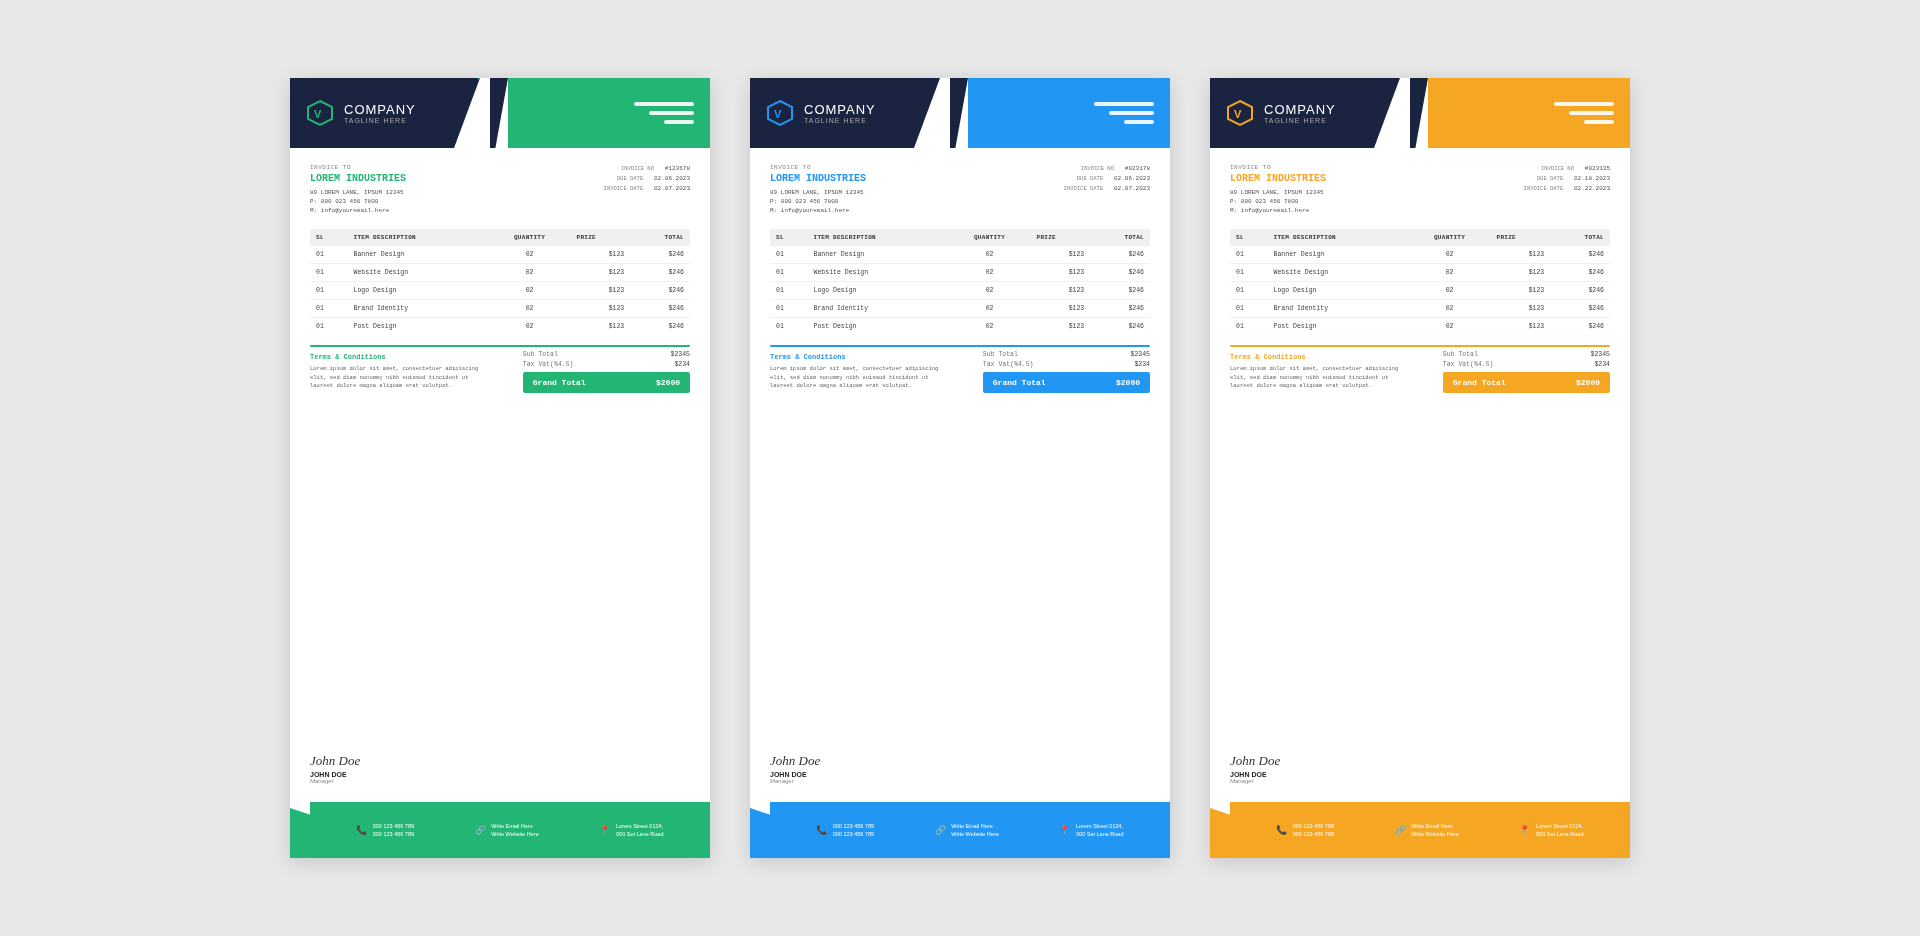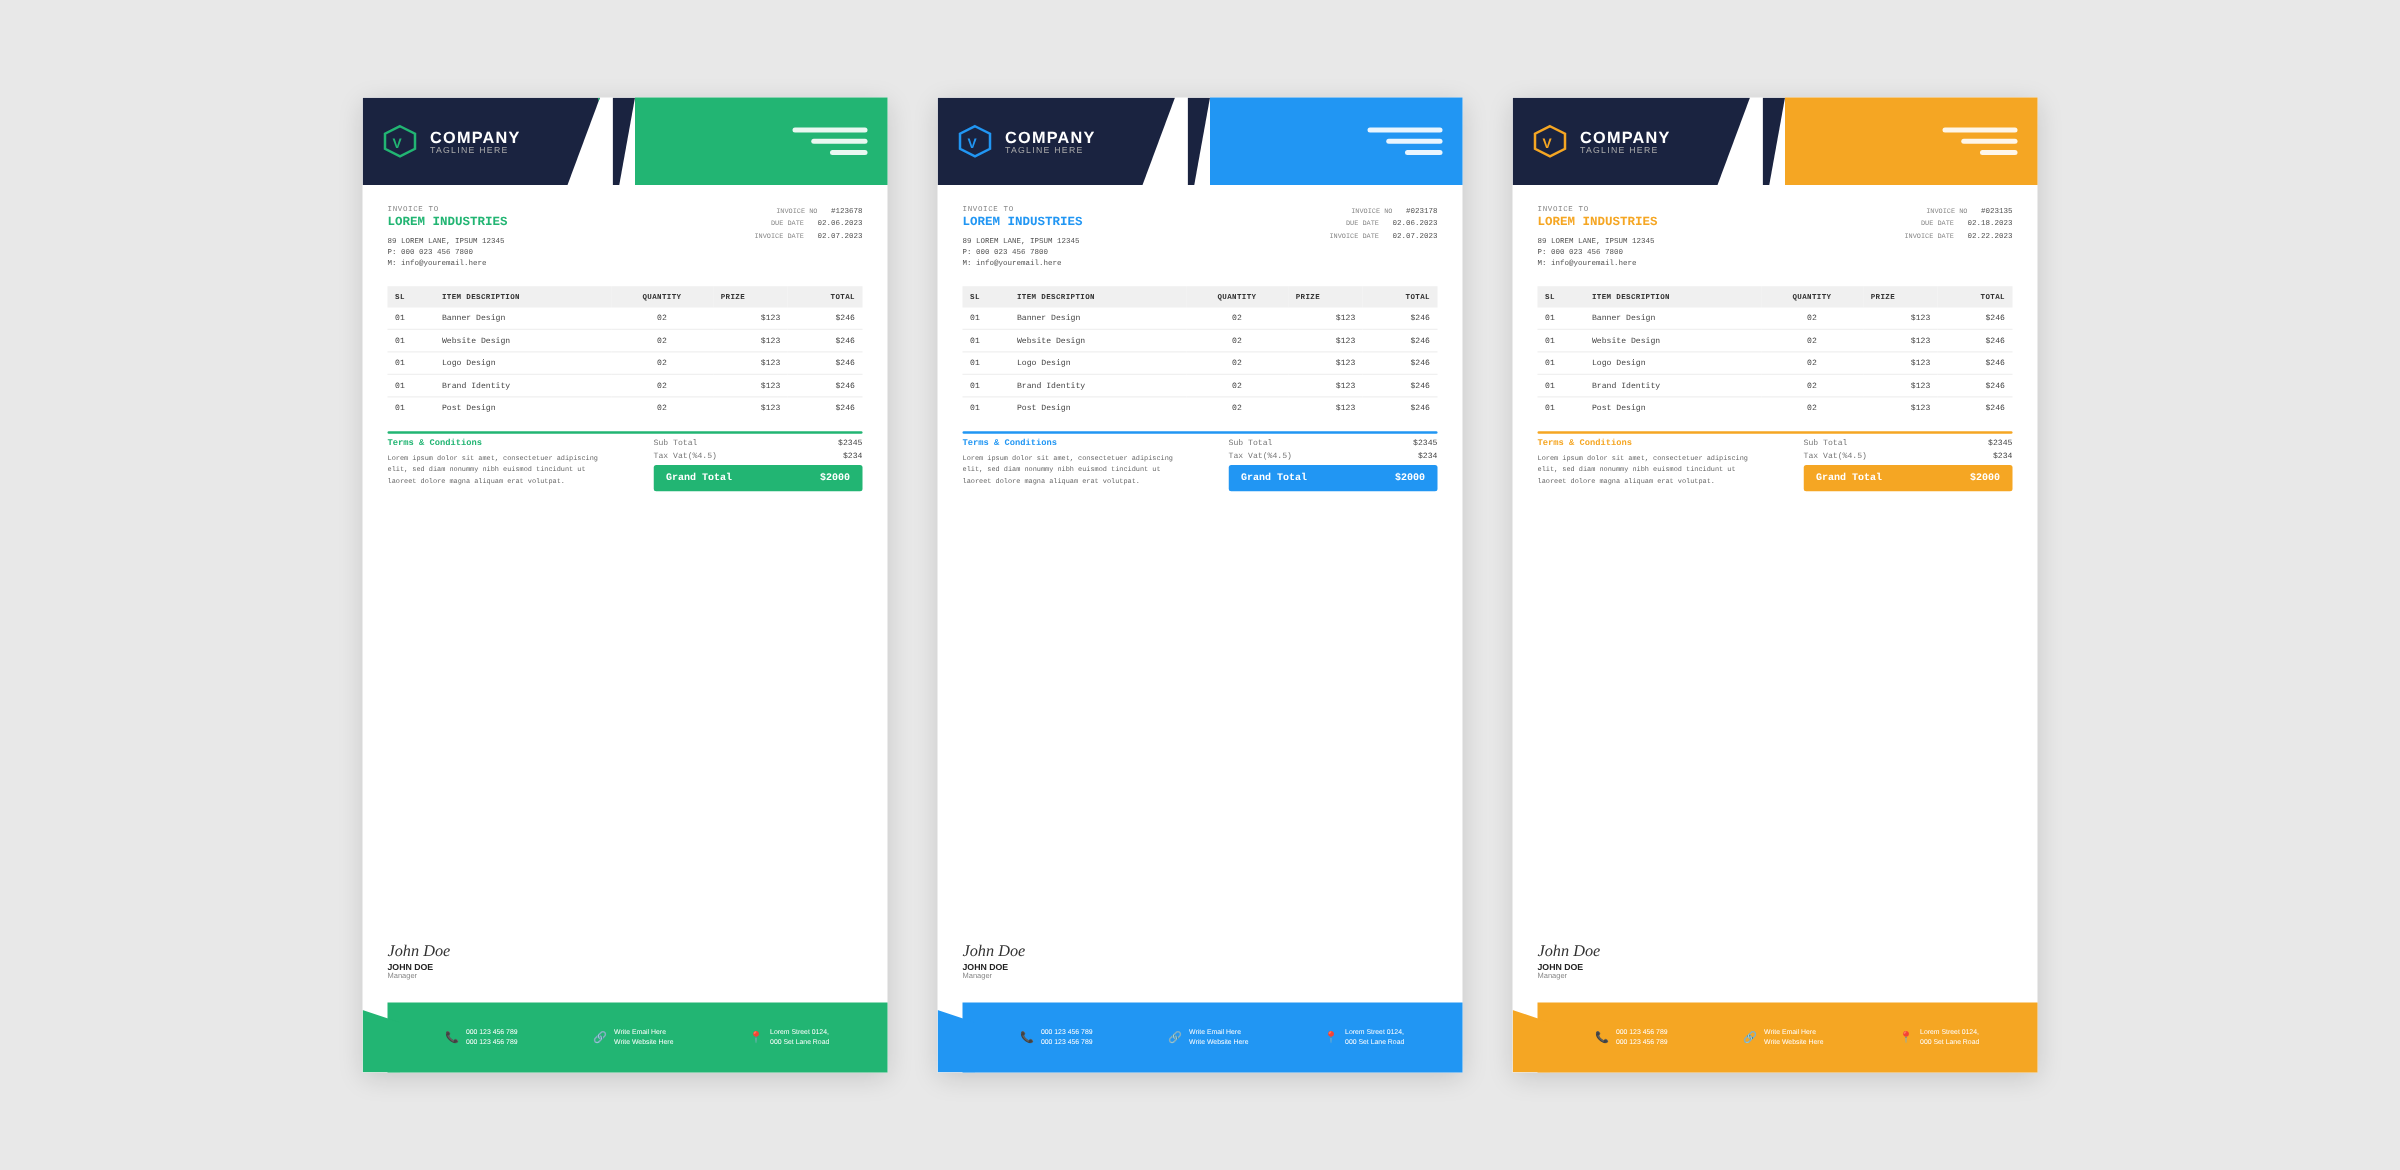--- a/index.html
+++ b/index.html
@@ -44,21 +44,21 @@
       flex: 0 0 200px;
       clip-path: polygon(0 0, 100% 0, 90% 100%, 0 100%);
     }
     .logo-icon {
       width: 28px;
       height: 28px;
       margin-right: 10px;
       flex-shrink: 0;
     }
     .logo-text { color: #fff; }
-    .logo-company { font-size: 13px; font-weight: 700; letter-spacing: 1px; }
+    .logo-company { font-size: 13px; font-weight: 400; letter-spacing: 1px; }
     .logo-tagline { font-size: 7px; color: #aaa; letter-spacing: 1px; }
     .header-accent {
       flex: 1;
       position: relative;
       display: flex;
       align-items: center;
       justify-content: flex-end;
       padding-right: 16px;
     }
     .header-lines {
@@ -133,21 +133,21 @@
       font-size: 6.5px;
       color: #444;
       border-bottom: 1px solid #f0f0f0;
     }
     .invoice-table tbody tr:last-child td { border-bottom: none; }
 
     
     .bottom-section {
       display: flex;
       justify-content: space-between;
-      align-items: flex-start;
+      align-items: center;
       margin-top: 4px;
       margin-bottom: 28px;
     }
     .terms-section { flex: 0 0 48%; }
     .terms-title { font-size: 7px; font-weight: 700; margin-bottom: 4px; }
     .green .terms-title { color: #22b573; }
     .blue .terms-title { color: #2196f3; }
     .orange .terms-title { color: #f5a623; }
     .terms-text { font-size: 5.5px; color: #666; line-height: 1.6; }
 

